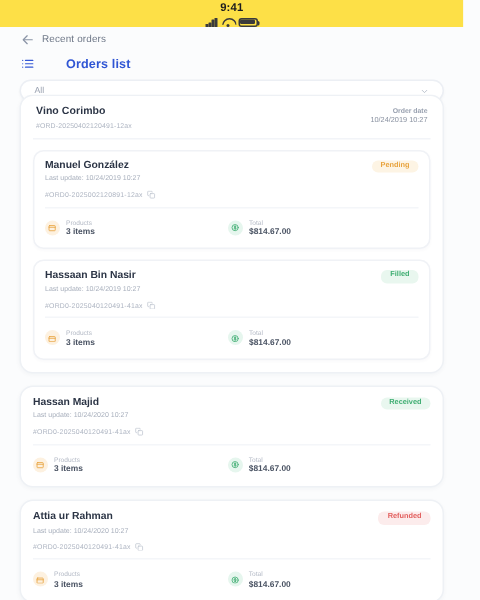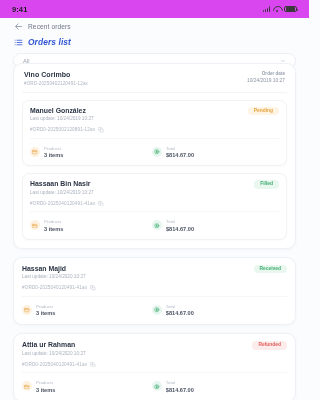--- a/index.html
+++ b/index.html
@@ -14,21 +14,22 @@
     position: relative;
     background: #fbfcfd;
     overflow: hidden;
   }
 
   
   .statusbar {
     height: 18px;
     display: flex; align-items: center; justify-content: space-between;
     padding: 0 12px;
-    background: #d946ef;
+    background: #fde047;
+    flex-direction: column;
   }
   .sb-time {
     font-size: 7.5px; font-weight: bold; color: #1c1c1e;
     letter-spacing: 0.1px;
   }
   .sb-right { display: flex; align-items: center; gap: 3px; }
   .sb-signal { display: flex; align-items: flex-end; gap: 0.7px; height: 6px; }
   .sb-signal i { width: 1.3px; background: #3a3a3c; display: block; border-radius: 0.4px; }
   .sb-signal i:nth-child(1) { height: 2px; }
   .sb-signal i:nth-child(2) { height: 3.2px; }
@@ -60,23 +61,22 @@
   
   .backbar {
     display: flex; align-items: center; gap: 5px;
     padding: 4px 14px 3px 14px;
   }
   .back-arrow { width: 9px; height: 9px; color: #8a94a6; flex: none; }
   .back-label { font-size: 6.6px; color: #6f7888; letter-spacing: 0.1px; }
 
   
   .titlebar {
-    display: flex; align-items: center; gap: 5px;
+    display: flex; align-items: center; gap: 21px;
     padding: 3px 14px 6px 14px;
-    font-style: italic;
   }
   .title-icon { width: 9px; height: 9px; color: #3558d6; flex: none; }
   .page-title {
     font-size: 8.4px; font-weight: bold; color: #2f55d4; letter-spacing: 0.1px;
   }
 
   
   .filter-wrap { padding: 0 13px 7px 13px; }
   .filter {
     height: 15px;

